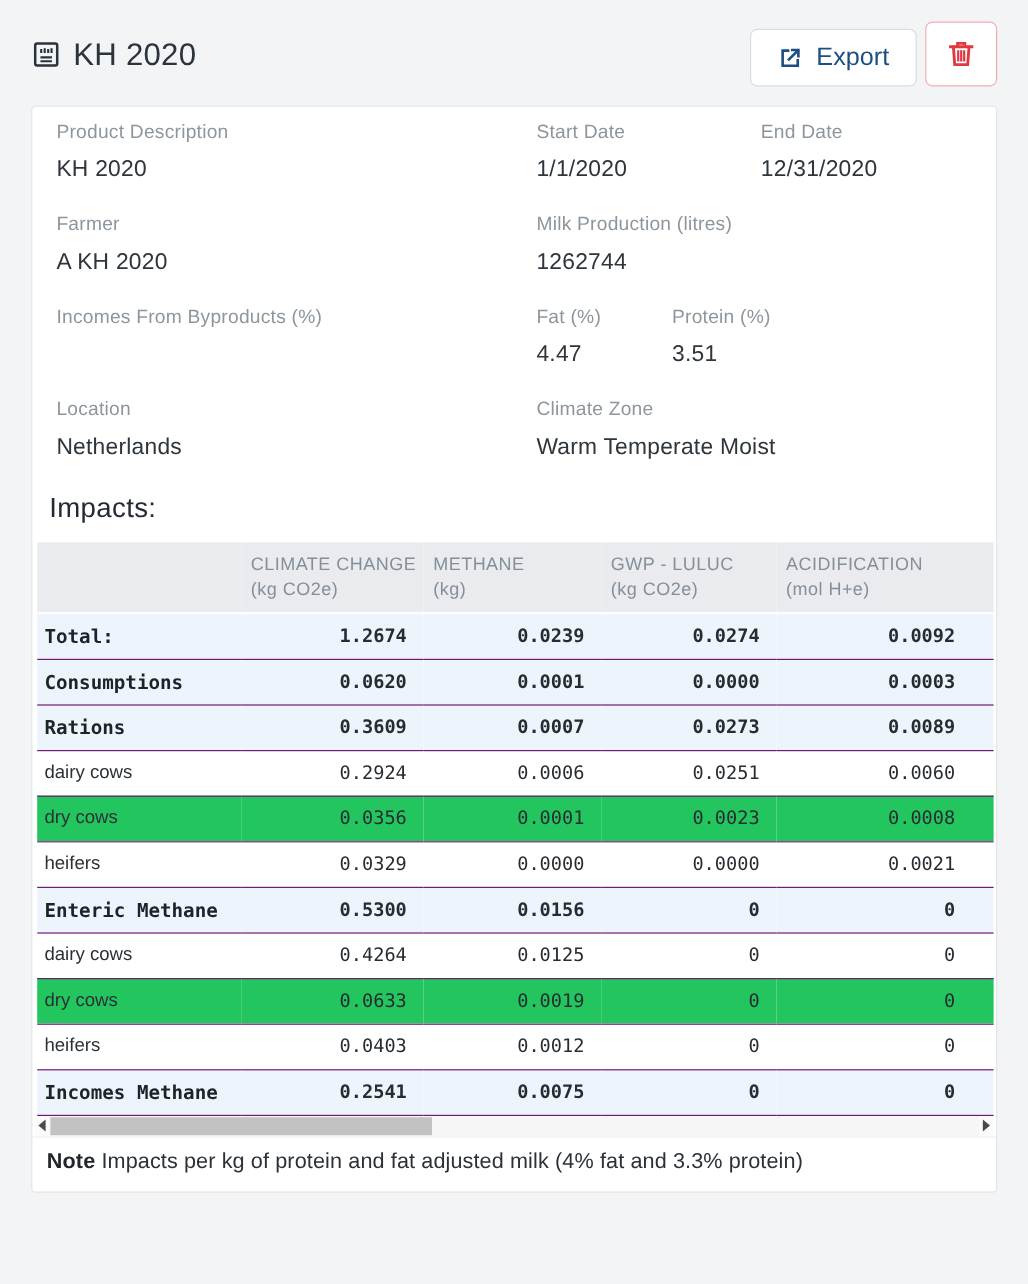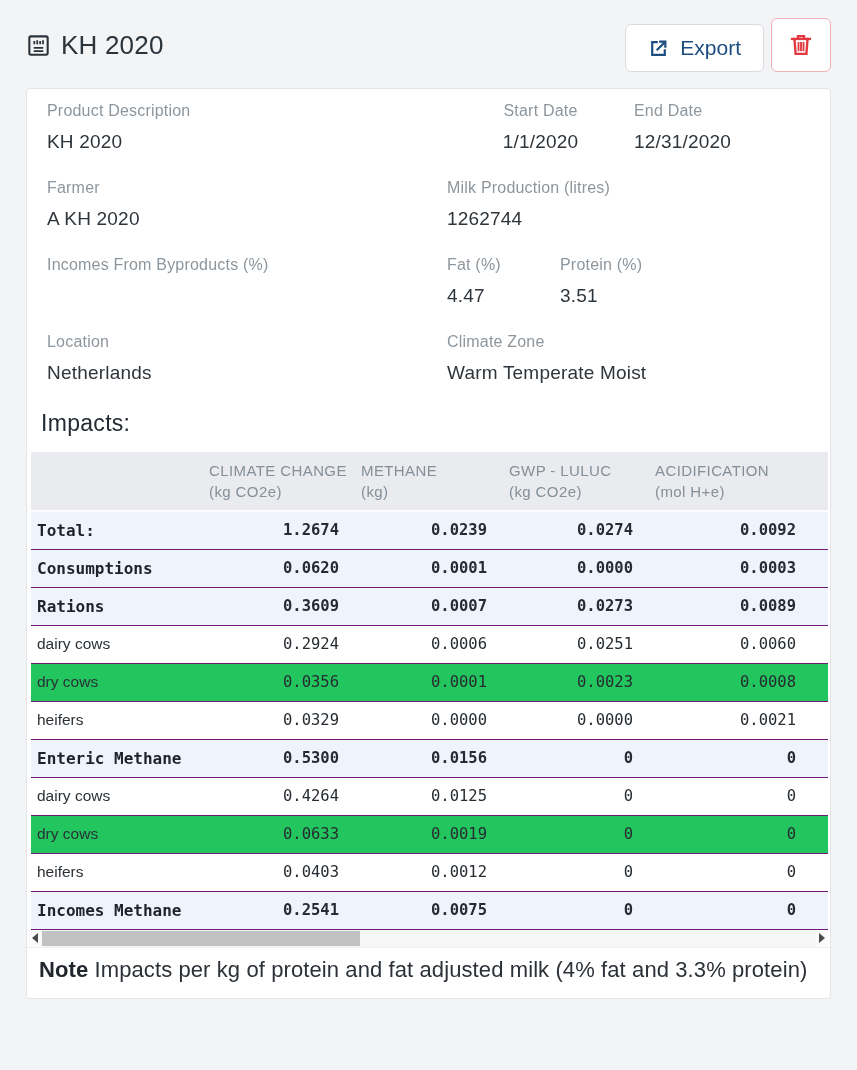--- a/index.html
+++ b/index.html
@@ -24,21 +24,21 @@
   
   .card { background:#ffffff; border:1px solid #e3e5e8; border-radius:4px; width:805px; }
 
   
   .fields { padding:13px 20px 0 20px; }
   .field-row { display:flex; margin-bottom:26px; }
   .field { display:flex; flex-direction:column; }
   .field-label { font-size:16px; color:#8d969d; margin-bottom:11px; letter-spacing:0.2px; }
   .field-value { font-size:19px; color:#2e353b; letter-spacing:0.2px; }
   .field-row .field:nth-child(1) { width:400px; }
-  .row-0 .field:nth-child(2) { width:187px;align-items:center; }
+  .row-0 .field:nth-child(2) { width:187px; }
   .row-2 .field:nth-child(2) { width:113px; }
 
   .impacts-heading { font-size:23px; font-weight:500; color:#232a33; margin:6px 0 15px 14px; letter-spacing:0.3px; }
 
   
   .impacts-table { border-collapse:collapse; table-layout:fixed; width:797px; margin:0 4px; }
   .impacts-table thead th { background:#e9ebef; text-align:left; vertical-align:middle;
       font-size:15px; font-weight:400; color:#848f99; letter-spacing:0.4px;
       padding:10px 0 10px 8px; border-bottom:2px solid #fdfdfe; }
   .impacts-table thead th .col-unit { margin-top:4px; }
@@ -56,21 +56,21 @@
 
   
   .hscrollbar { height:17px; margin:0 2px; display:flex; align-items:center; background:#fbfbfb; }
   .scroll-arrow { width:12px; height:17px; display:flex; align-items:center; justify-content:center; cursor:pointer; }
   .arrow-left { width:0; height:0; border-top:5px solid transparent; border-bottom:5px solid transparent; border-right:6px solid #4a4a4a; }
   .arrow-right { width:0; height:0; border-top:5px solid transparent; border-bottom:5px solid transparent; border-left:6px solid #4a4a4a; }
   .scroll-track { flex:1; position:relative; height:100%; background:#f6f6f6; cursor:pointer; }
   .scroll-thumb { position:absolute; left:1px; top:1px; bottom:1px; width:41%; background:#c2c2c2; cursor:grab; }
 
   
-  .note { border-top:1px solid #f0f0f0; padding:9px 12px 15px 12px; font-size:22px; color:#2b3137; letter-spacing:0.1px; }
+  .note { border-top:1px solid #f0f0f0; padding:9px 12px 15px 12px; font-size:18px; color:#2b3137; letter-spacing:0.1px; }
   .note b { font-weight:bold; color:#20262c; }
 </style>
 </head>
 <body>
 
 <div class="page">
 
   <div class="topbar">
     <div class="title-wrap">
       <span class="title-icon">

